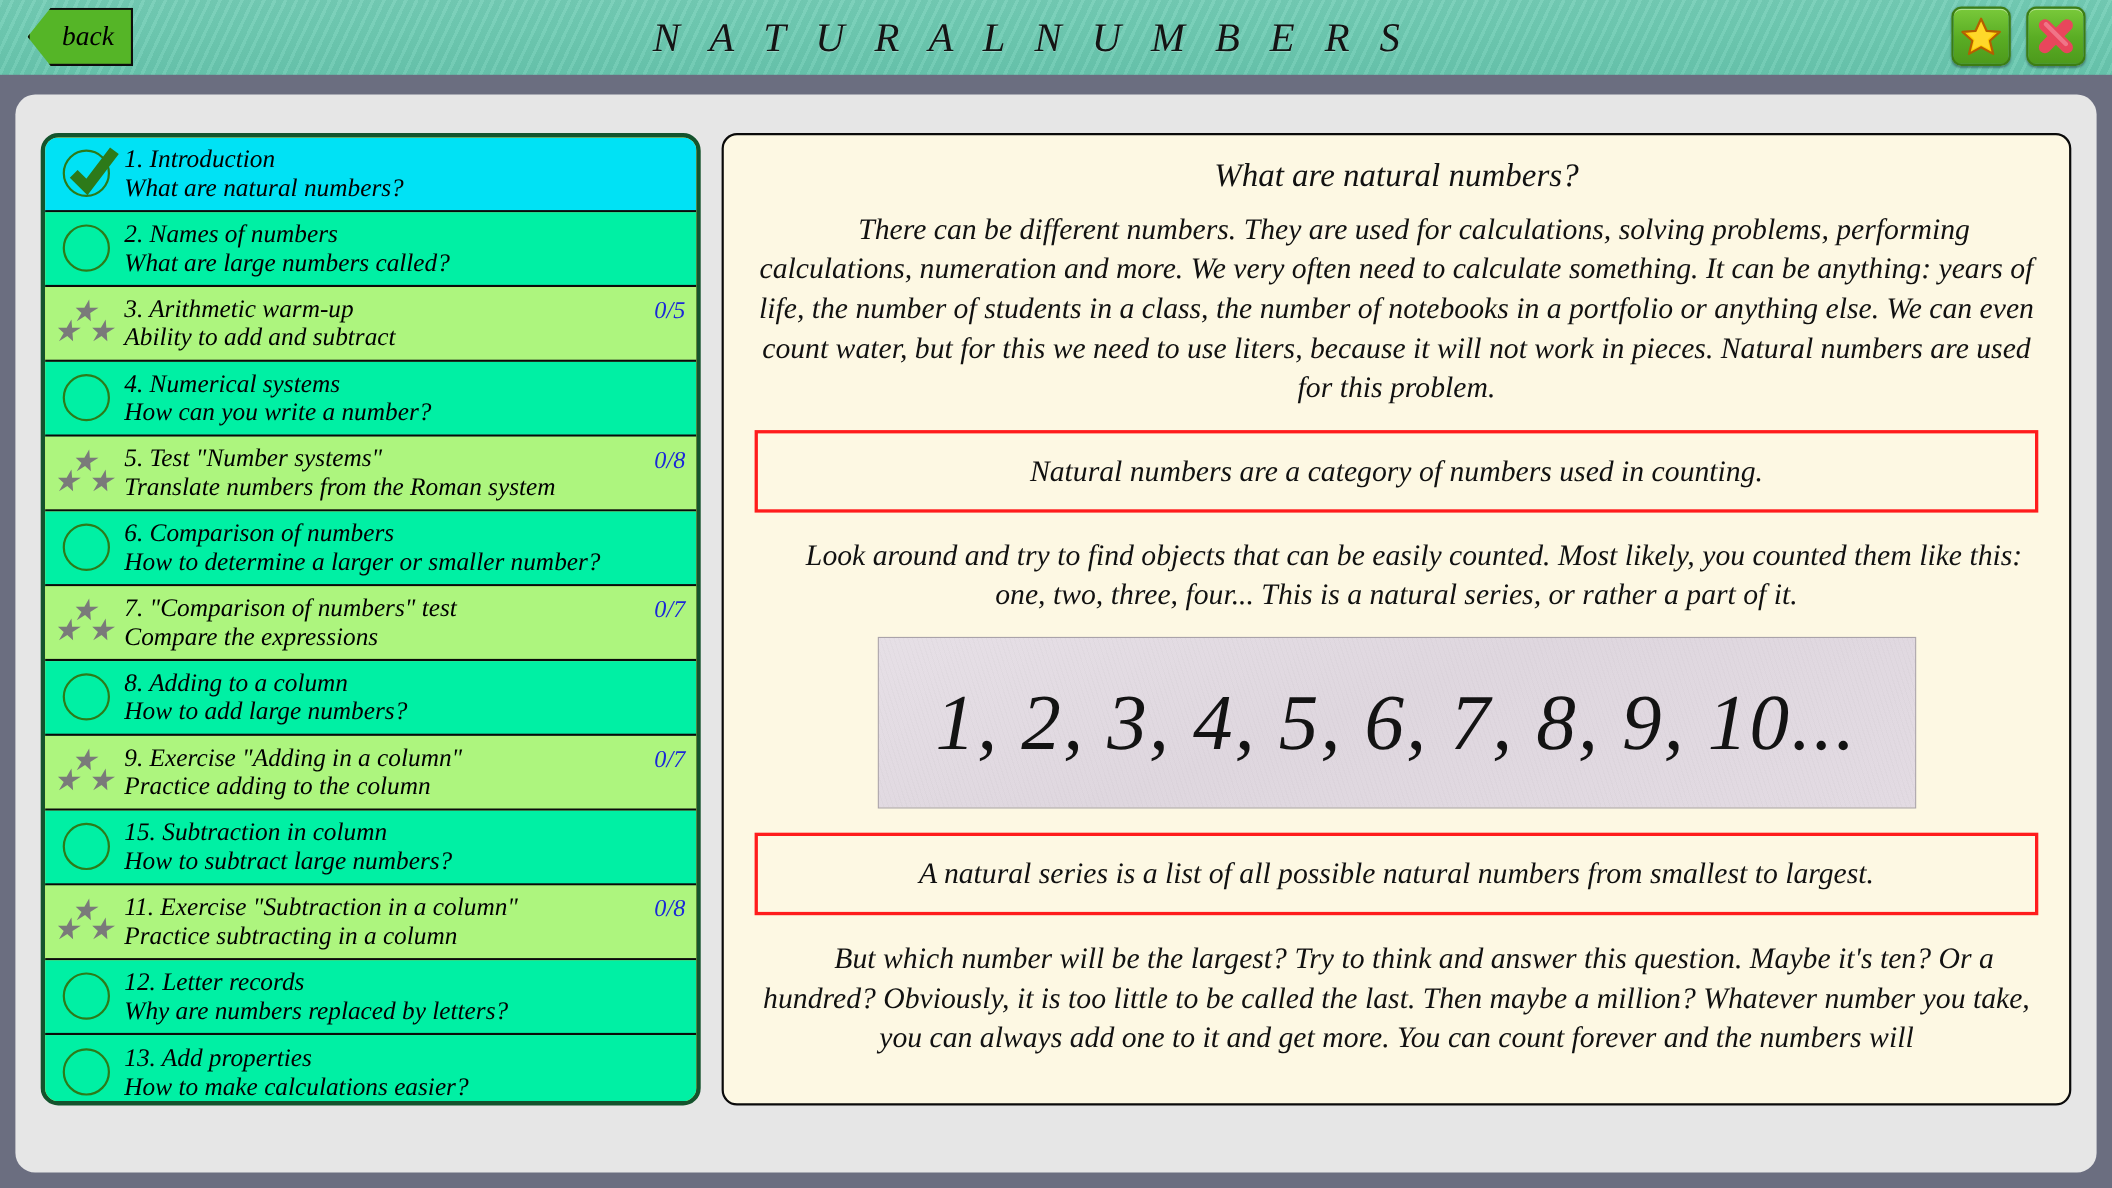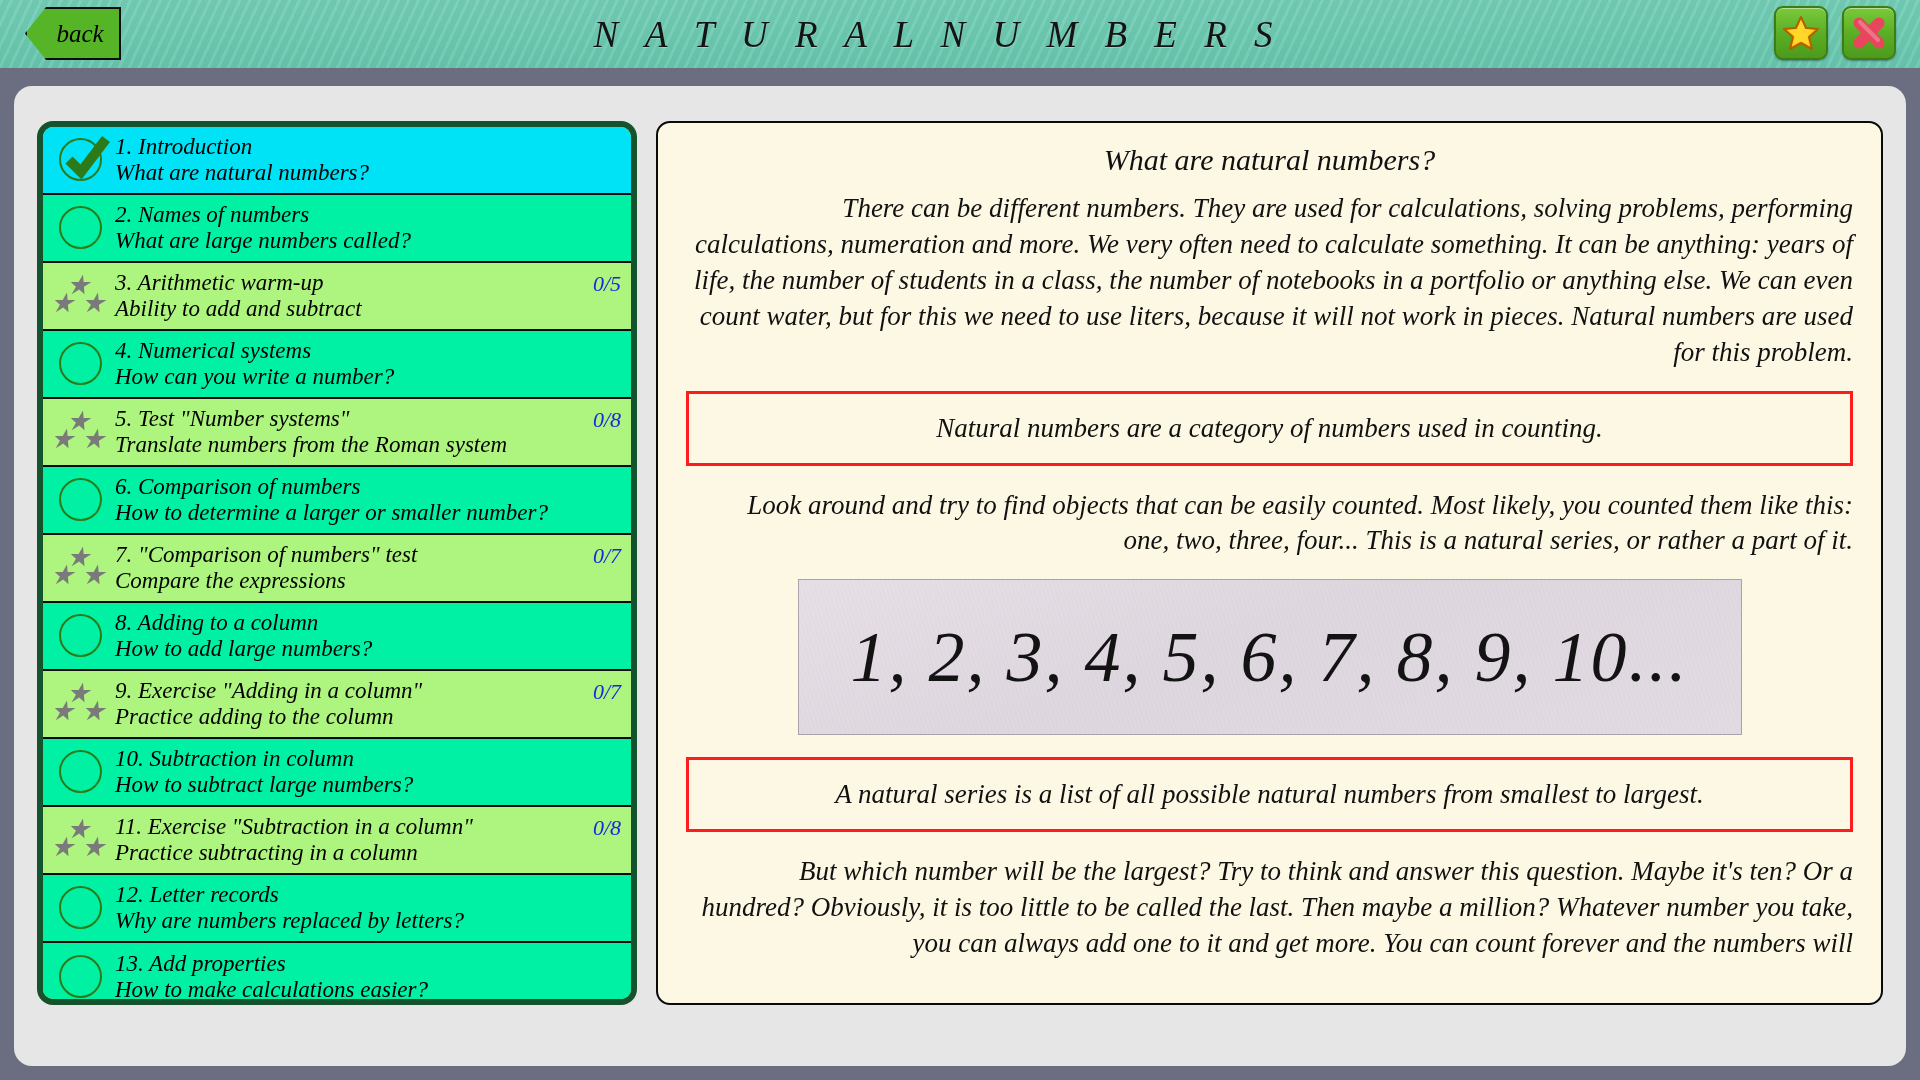--- a/index.html
+++ b/index.html
@@ -104,21 +104,21 @@
     position: absolute;
     left: 23px; top: 35px;
     width: 1846px; height: 884px;
   }
 
   
   .sidebar {
     position: absolute;
     left: 0; top: 0;
     width: 600px; height: 884px;
-    border: 6px solid #14532d;
+    border: 4px solid #14532d;
     border-radius: 16px;
     box-sizing: border-box;
     overflow: hidden;
     background: #fde047;
   }
 
   .lesson {
     position: relative;
     box-sizing: border-box;
     height: 68px;
@@ -215,21 +215,21 @@
     font-size: 30px;
     color: #111;
   }
 
   .content p {
     margin: 0 0 20px 0;
     font-size: 27px;
     line-height: 1.33;
     color: #111;
     text-indent: 32px;
-    text-align: right;
+    text-align: center;
   }
 
   .callout {
     border: 3px solid #ff1c1c;
     background: #fdf8e3;
     padding: 19px 5px;
     margin: 4px 0 22px 0;
     text-align: center;
     font-size: 27px;
     color: #111;
@@ -400,21 +400,21 @@
               <div class="l-title">9. Exercise "Adding in a column"</div>
               <div class="l-sub">Practice adding to the column</div>
             </div>
             <div class="score">0/7</div>
           </div>
           <div class="lesson type-theory">
             <div class="marker">
               <div class="circle-mark"></div>
             </div>
             <div class="texts">
-              <div class="l-title">10. Subtraction in column</div>
+              <div class="l-title">15. Subtraction in column</div>
               <div class="l-sub">How to subtract large numbers?</div>
             </div>
           </div>
           <div class="lesson type-exercise">
             <div class="marker">
               <div class="stars">
                 <span class="star-glyph star-1">★</span>
                 <span class="star-glyph star-2">★</span>
                 <span class="star-glyph star-3">★</span>
               </div>

